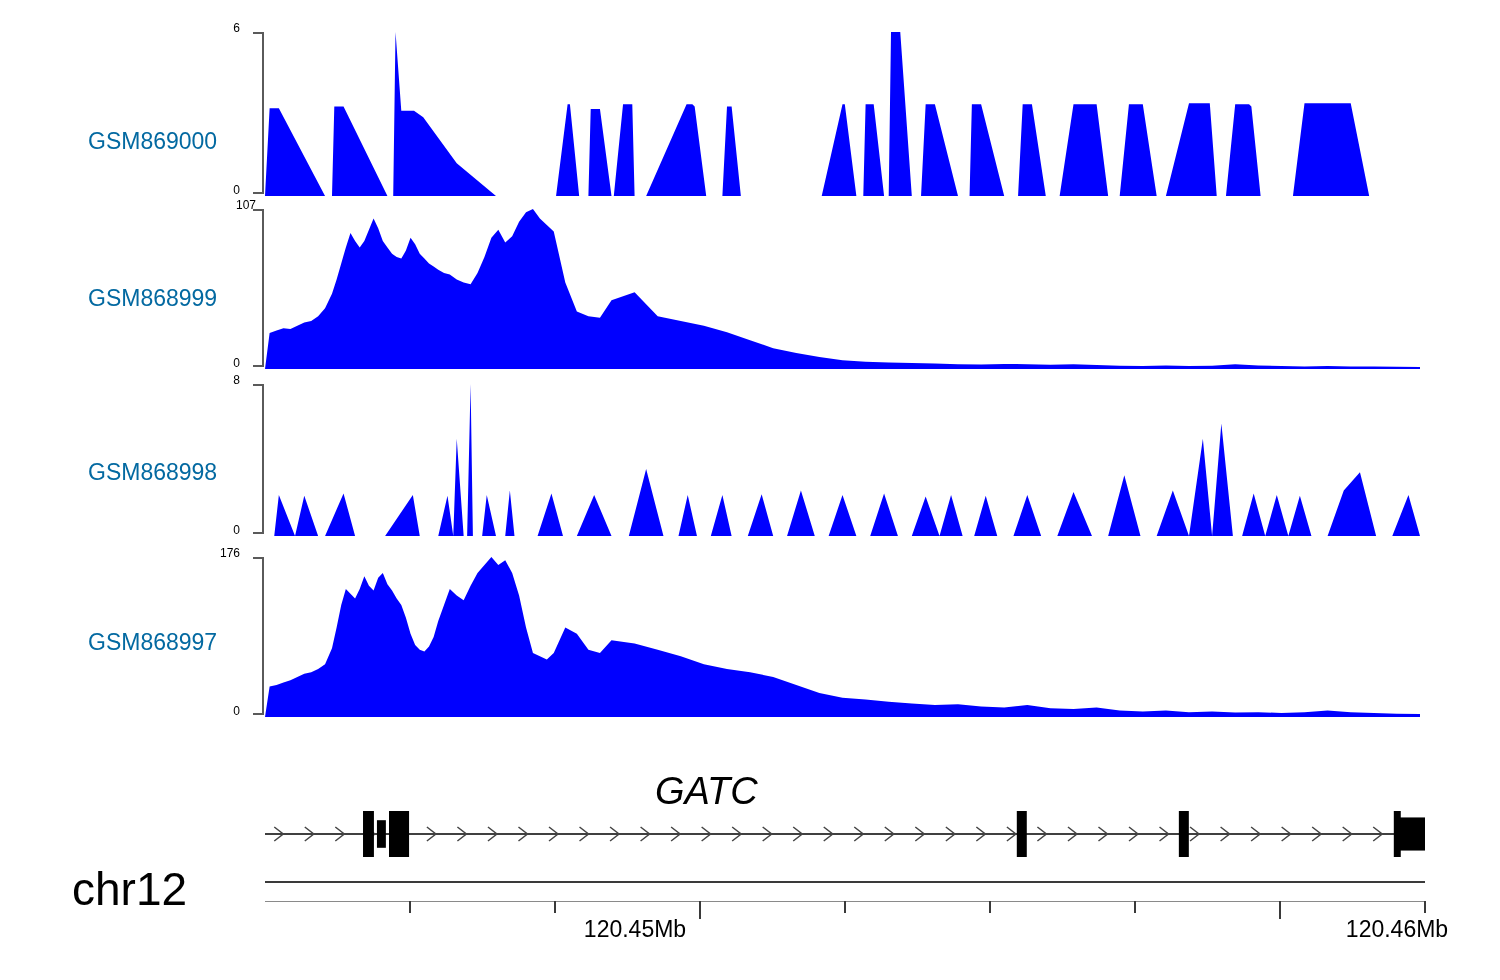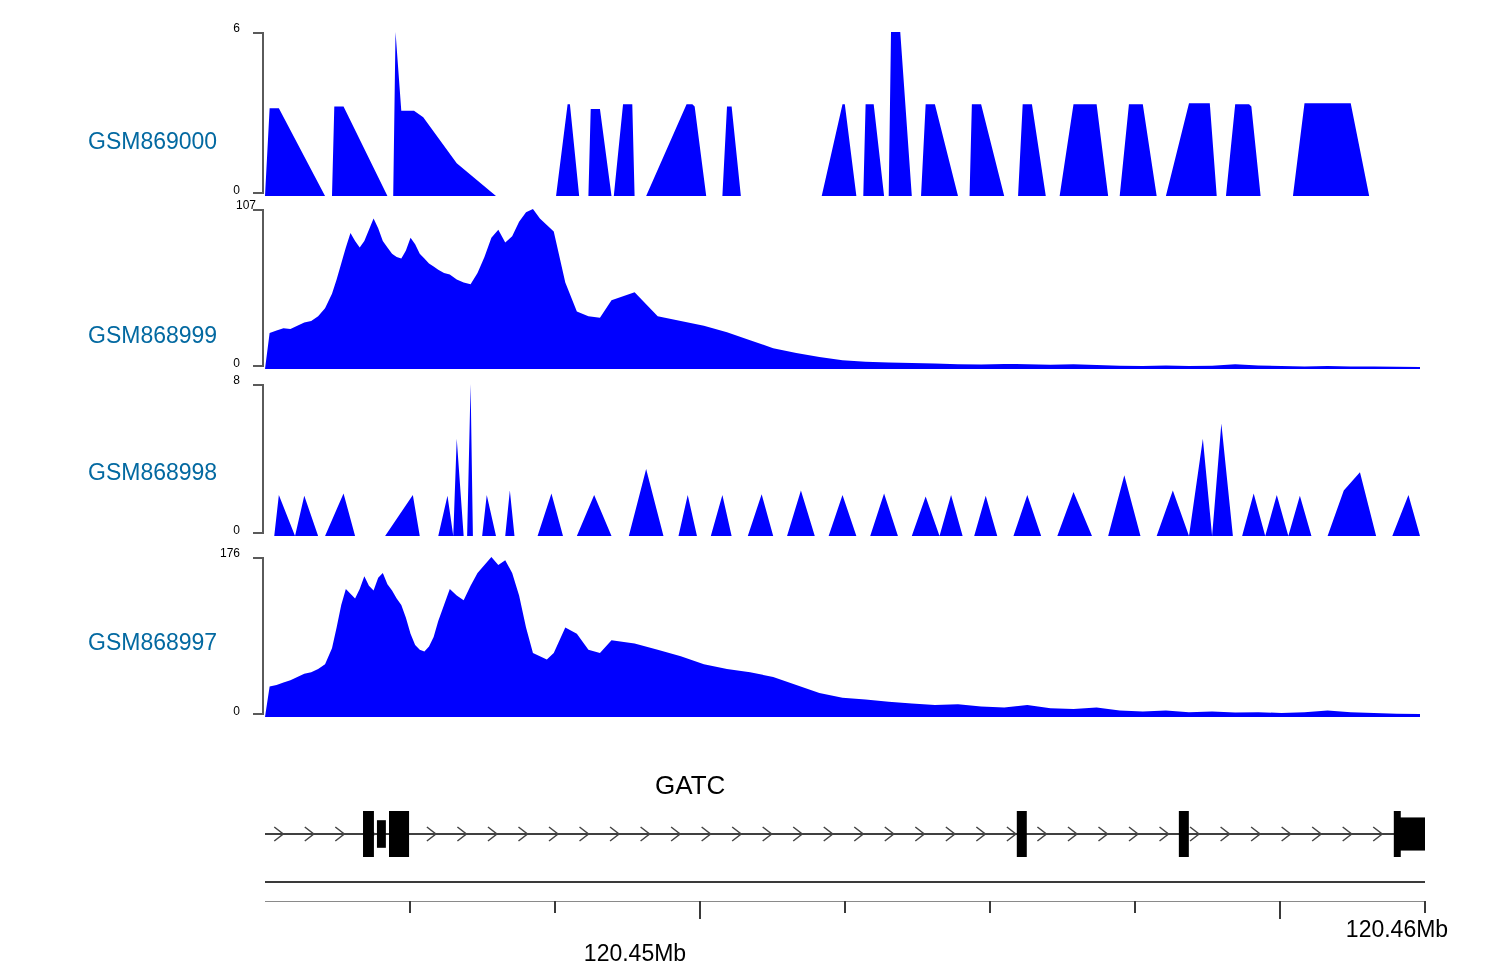--- a/index.html
+++ b/index.html
@@ -29,24 +29,25 @@
   .axis-vert{width:1.5px;}
   .axis-tick{height:1.5px;width:9px;}
 
   .plot{position:absolute;overflow:hidden;}
   .plot svg{display:block;}
 
   
   .gene-track{position:absolute;}
   .gene-label{
     position:absolute;
-    font-size:26px;
-    font-family:"Liberation Sans",sans-serif;
-    color:#000;
-    white-space:nowrap;
+    font-size:38px;
+    font-family:"Liberation Sans",sans-serif;
+    color:#000;
+    white-space:nowrap;
+    font-style:italic;
   }
   .chrom-label{
     position:absolute;
     font-size:46px;
     font-family:"Liberation Sans",sans-serif;
     color:#000;
     white-space:nowrap;
   }
   .ruler-label{
     position:absolute;
@@ -75,21 +76,21 @@
       <div class="axis-line axis-tick" style="left:57px;top:164px;"></div>
     </div>
     <div class="plot" style="left:265px;top:4px;width:1155px;height:164px;">
       <svg width="1155" height="164" viewBox="0 0 1155 164" preserveAspectRatio="none">
         <polygon fill="#0000FF" points="0,164 0.00,164.00 4.62,76.26 13.86,76.26 60.06,164.00 66.99,164.00 69.30,74.62 78.54,74.62 122.43,164.00 128.21,164.00 130.52,0.00 136.29,78.72 140.91,78.72 143.22,78.72 149.00,78.72 158.24,85.28 191.73,131.20 231.00,164.00 291.06,164.00 302.61,72.16 304.92,72.16 314.16,164.00 323.40,164.00 325.71,77.08 334.95,77.08 346.50,164.00 348.81,164.00 358.05,72.16 367.29,72.16 369.60,164.00 381.15,164.00 421.57,72.16 427.35,72.16 429.66,74.62 441.21,164.00 457.38,164.00 462.00,74.62 466.62,74.62 475.86,164.00 480.48,164.00 485.10,164.00 542.85,164.00 556.71,164.00 577.50,72.16 579.81,72.16 591.36,164.00 598.29,164.00 600.60,72.16 608.69,72.16 619.08,164.00 623.70,164.00 626.01,0.00 635.25,0.00 646.80,164.00 656.04,164.00 660.66,72.16 669.90,72.16 693.00,164.00 704.55,164.00 706.86,72.16 716.10,72.16 739.20,164.00 753.06,164.00 757.68,72.16 766.92,72.16 780.78,164.00 794.64,164.00 808.50,72.16 831.60,72.16 843.15,164.00 854.70,164.00 863.94,72.16 877.80,72.16 891.66,164.00 900.90,164.00 924.00,71.34 944.79,71.34 951.72,164.00 960.96,164.00 970.20,72.16 984.06,72.16 986.37,74.62 995.61,164.00 1010.63,164.00 1027.95,164.00 1039.50,71.34 1085.70,71.34 1104.18,164.00 1155.00,164.00 1155,164"></polygon>
       </svg>
     </div>
   </div>
 
   <div class="track-row" style="top:205px;height:170px;">
-    <div class="track-label" style="left:88px;top:80px;margin-top:37px;">GSM868999</div>
+    <div class="track-label" style="left:88px;top:80px;">GSM868999</div>
     <div class="axis-wrap" style="left:196px;top:0px;width:70px;height:166px;">
       <div class="axis-max" style="left:16px;top:-7px;">107</div>
       <div class="axis-min" style="left:0px;top:151px;">0</div>
       <div class="axis-line axis-vert" style="left:66px;top:4px;height:158px;"></div>
       <div class="axis-line axis-tick" style="left:57px;top:4px;"></div>
       <div class="axis-line axis-tick" style="left:57px;top:160px;"></div>
     </div>
     <div class="plot" style="left:265px;top:4px;width:1155px;height:160px;">
       <svg width="1155" height="160" viewBox="0 0 1155 160" preserveAspectRatio="none">
         <polygon fill="#0000FF" points="0,160 0.00,160.00 4.62,124.00 11.55,121.60 18.48,119.20 25.41,120.00 32.34,116.80 39.27,113.60 46.20,112.00 53.13,107.20 60.06,99.20 66.99,84.80 71.61,70.40 76.23,54.40 80.85,38.40 85.47,24.00 90.09,32.00 94.71,38.40 99.33,32.00 103.95,20.80 108.57,9.60 113.19,19.20 117.81,32.00 122.43,38.40 127.05,44.80 131.67,48.00 136.29,49.60 140.91,41.60 145.53,28.80 150.15,35.20 154.77,44.80 159.39,49.60 164.01,54.40 168.63,57.60 173.25,60.80 179.03,64.00 184.80,65.60 191.73,70.40 198.66,73.60 205.59,75.20 212.52,64.00 219.45,48.00 226.38,28.80 233.31,20.80 240.24,33.60 247.17,27.20 254.10,12.80 261.03,3.20 267.96,0.00 274.89,9.60 281.82,16.00 288.75,22.40 300.30,73.60 311.85,102.40 323.40,107.20 334.95,108.80 346.50,91.20 369.60,83.20 392.70,107.20 415.80,112.00 438.90,116.80 462.00,123.20 485.10,131.20 508.20,139.20 531.30,144.00 554.40,148.00 577.50,151.20 600.60,152.80 623.70,153.60 646.80,153.92 669.90,154.40 693.00,155.20 716.10,155.52 739.20,154.88 762.30,155.20 785.40,155.84 808.50,155.20 831.60,156.00 854.70,156.80 877.80,157.12 900.90,156.48 924.00,157.12 947.10,156.80 970.20,155.20 993.30,156.48 1016.40,157.12 1039.50,157.44 1062.60,157.12 1085.70,157.60 1108.80,157.44 1131.90,157.76 1155.00,158.08 1155,160"></polygon>
@@ -178,32 +179,33 @@
           <rect x="111.94" y="15.20" width="8.93" height="27.60" fill="#000000"></rect>
           <rect x="124.00" y="6.00" width="20.07" height="46.00" fill="#000000"></rect>
           <rect x="751.80" y="6.00" width="9.98" height="46.00" fill="#000000"></rect>
           <rect x="913.85" y="6.00" width="9.98" height="46.00" fill="#000000"></rect>
           <rect x="1128.80" y="6.00" width="6.96" height="46.00" fill="#000000"></rect>
           <rect x="1134.83" y="12.44" width="25.17" height="33.12" fill="#000000"></rect>
         </g>
     </svg>
   </div>
 
+  <div class="chrom-label" style="left:72px;top:862px;">chr12</div>
 
   <div style="position:absolute;left:0;top:0;width:1500px;height:980px;pointer-events:none;">
     <div class="rule-line" style="left:265px;top:881px;width:1160px;"></div>
     <div class="rule-line2" style="left:265px;top:901px;width:1160px;"></div>
     <div id="ruler-ticks">
         <div class="rule-tick" style="left: 409.3px; top: 901px; height: 12px;"></div>
         <div class="rule-tick" style="left: 554.3px; top: 901px; height: 12px;"></div>
         <div class="rule-tick" style="left: 699.3px; top: 901px; height: 18px;"></div>
         <div class="rule-tick" style="left: 844.3px; top: 901px; height: 12px;"></div>
         <div class="rule-tick" style="left: 989.3px; top: 901px; height: 12px;"></div>
         <div class="rule-tick" style="left: 1134.3px; top: 901px; height: 12px;"></div>
         <div class="rule-tick" style="left: 1279.3px; top: 901px; height: 18px;"></div>
         <div class="rule-tick" style="left: 1424.3px; top: 901px; height: 12px;"></div>
       </div>
 
-    <div class="ruler-label" style="left:555px;top:916px;width:160px;margin-top:24px;">120.45Mb</div>
+    <div class="ruler-label" style="left:555px;top:916px;width:160px;">120.45Mb</div>
     <div class="ruler-label" style="left:1317px;top:916px;width:160px;">120.46Mb</div>
   </div>
 
 </div>
 
 </body></html>

